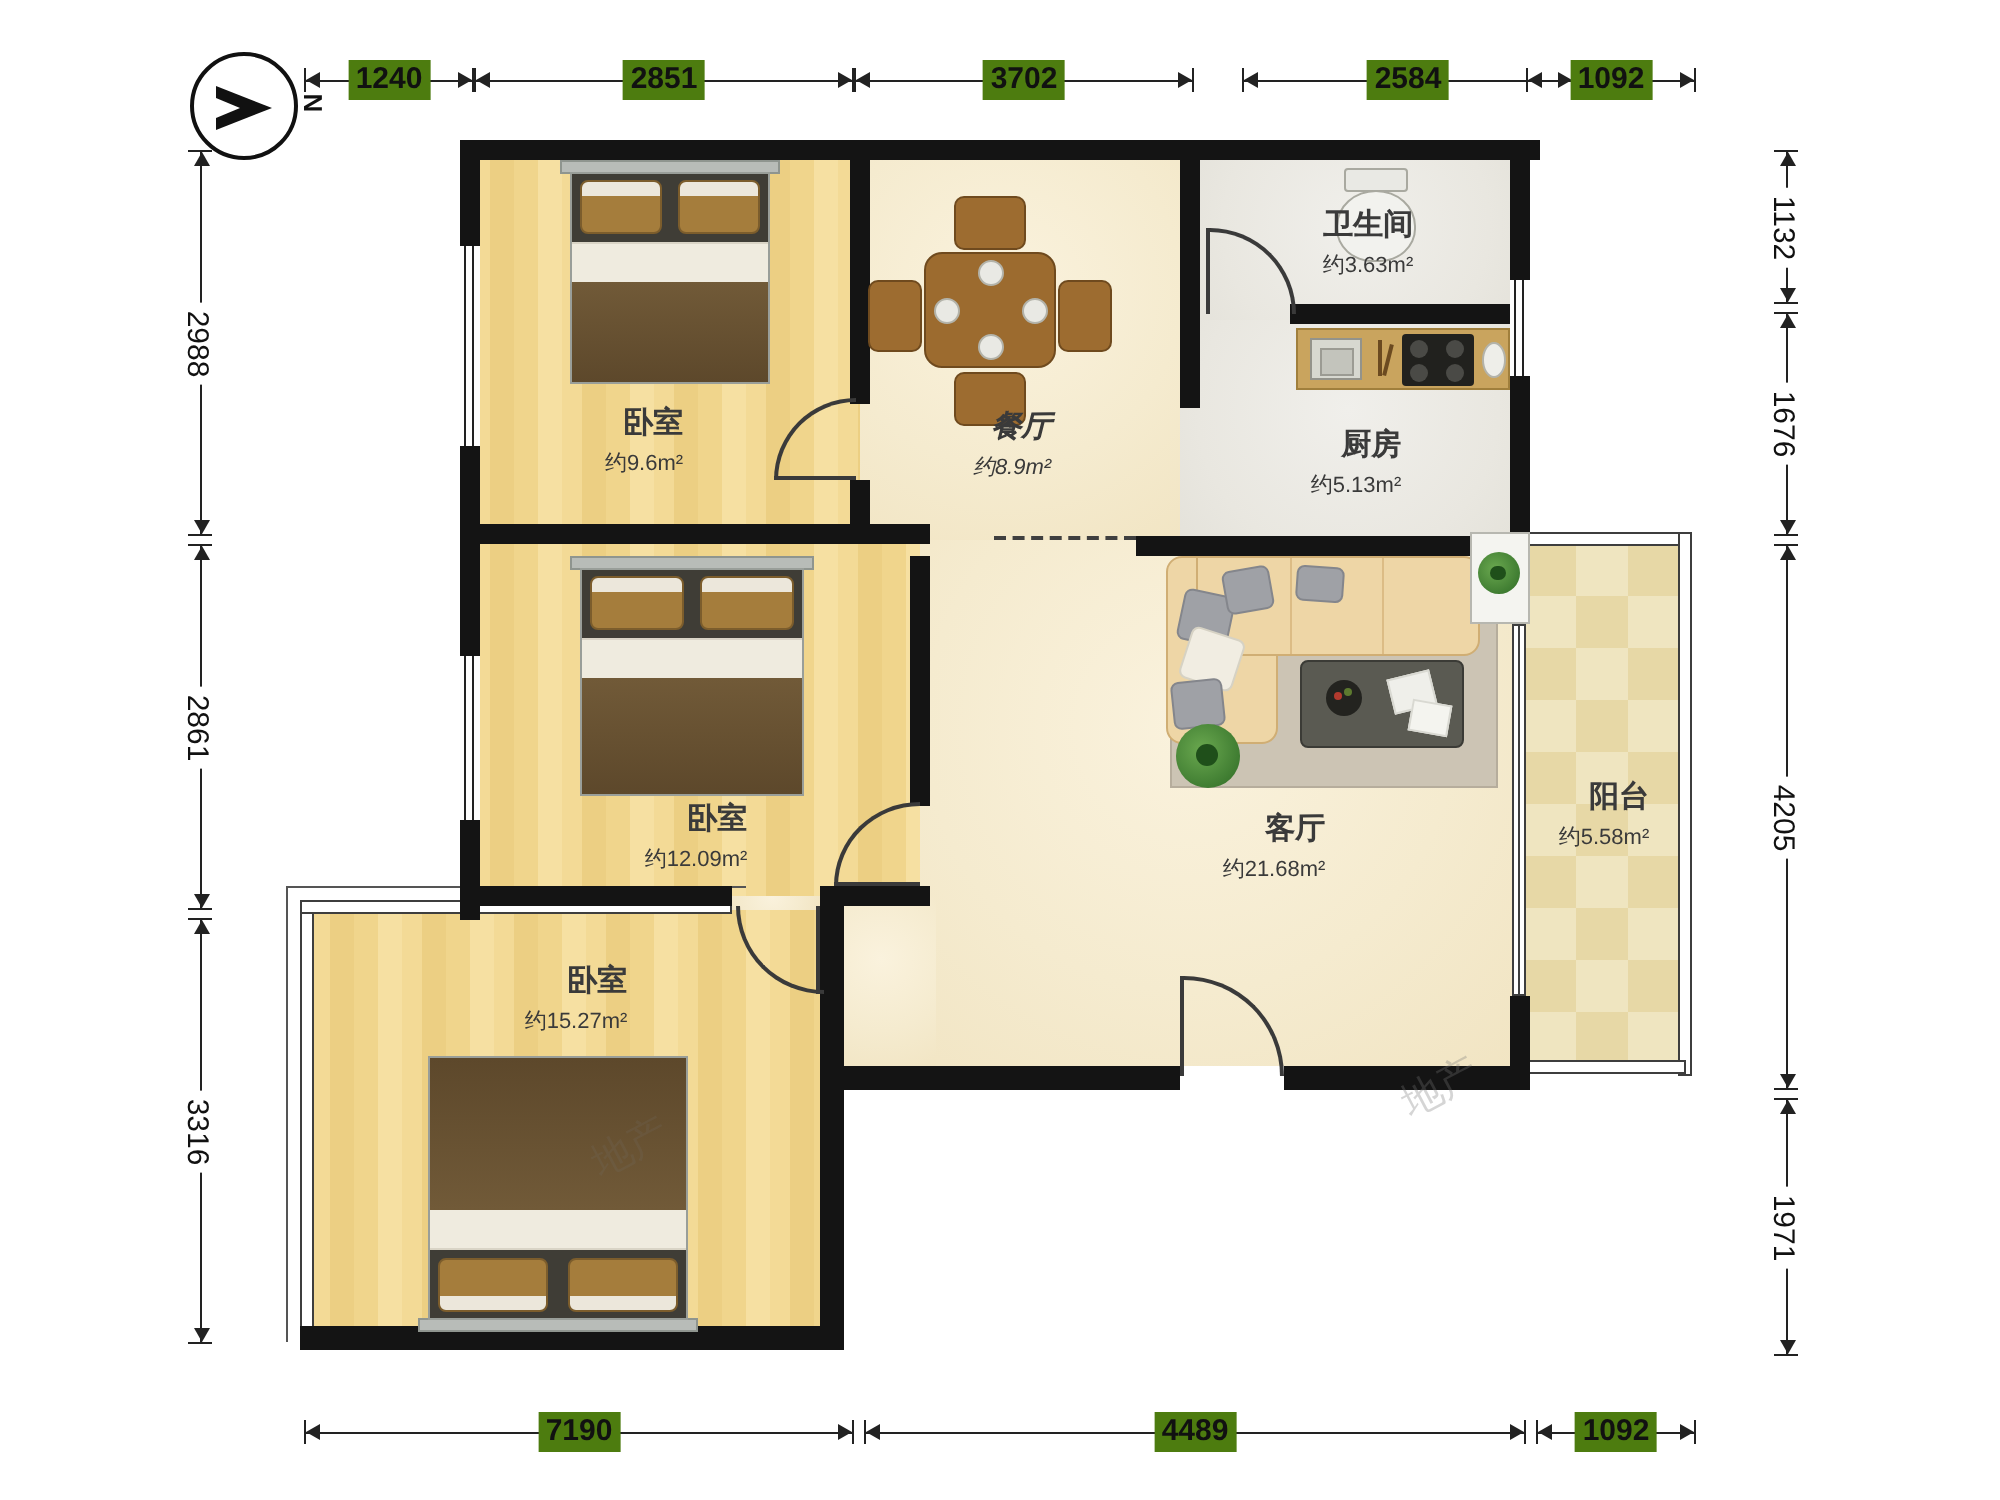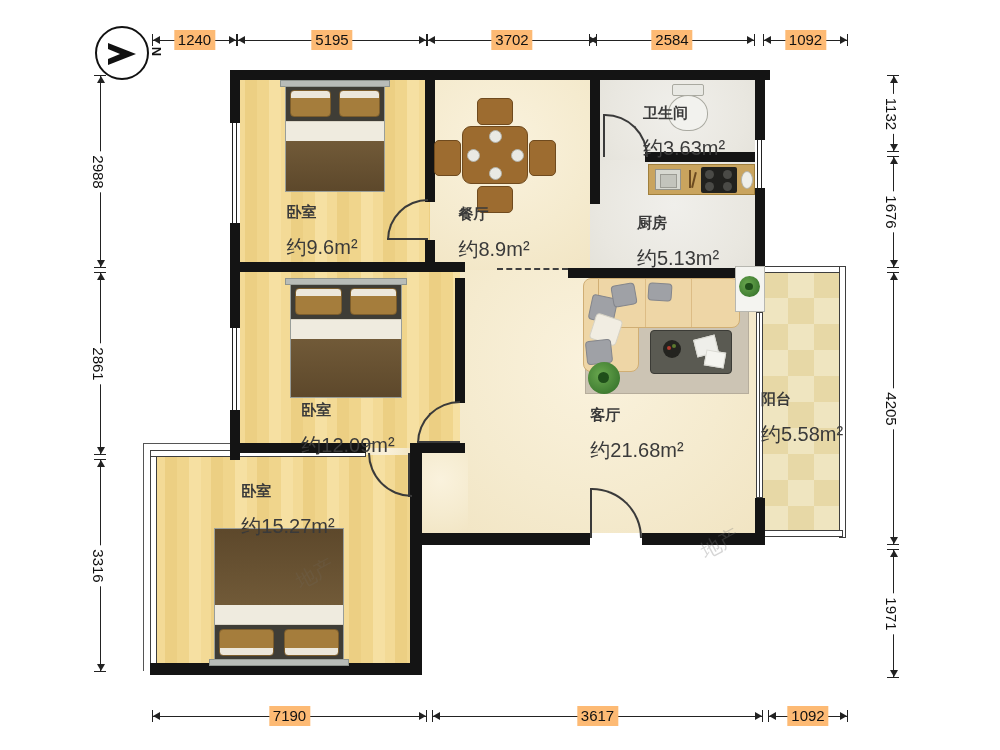--- a/index.html
+++ b/index.html
@@ -22,31 +22,31 @@
   .arc.tl{border-top:2px solid #3a3a3a;border-left:2px solid #3a3a3a;border-top-left-radius:100%;}
   .arc.tr{border-top:2px solid #3a3a3a;border-right:2px solid #3a3a3a;border-top-right-radius:100%;}
   .arc.bl{border-bottom:2px solid #3a3a3a;border-left:2px solid #3a3a3a;border-bottom-left-radius:100%;}
   .leaf{background:#3a3a3a;}
   
   .dimh{position:absolute;height:0;border-bottom:1px solid #222;}
   .dimh::before,.dimh::after{content:"";position:absolute;top:-6px;width:1px;height:12px;background:#222;}
   .dimh::before{left:0;}.dimh::after{right:0;}
   .dimh .al{position:absolute;left:1px;top:-4px;width:0;height:0;border:4px solid transparent;border-left:0;border-right:7px solid #222;}
   .dimh .ar{position:absolute;right:1px;top:-4px;width:0;height:0;border:4px solid transparent;border-right:0;border-left:7px solid #222;}
-  .dimh .lbl{position:absolute;left:50%;top:-10px;transform:translateX(-50%);background:#fdba74;padding:0 4px;font-size:15px;line-height:20px;color:#111;white-space:nowrap;}
+  .dimh .lbl{position:absolute;left:50%;top:-10px;transform:translateX(-50%);background:#4d7c0f;padding:0 4px;font-size:15px;line-height:20px;color:#111;white-space:nowrap;font-weight:bold;}
   .dimv{position:absolute;width:0;border-right:1px solid #222;}
   .dimv::before,.dimv::after{content:"";position:absolute;left:-6px;width:12px;height:1px;background:#222;}
   .dimv::before{top:0;}.dimv::after{bottom:0;}
   .dimv .au{position:absolute;top:1px;left:-3px;width:0;height:0;border:4px solid transparent;border-top:0;border-bottom:7px solid #222;}
   .dimv .ad{position:absolute;bottom:1px;left:-3px;width:0;height:0;border:4px solid transparent;border-bottom:0;border-top:7px solid #222;}
   .dimv .lbl{position:absolute;top:50%;left:-10px;transform:translateY(-50%);background:#fff;padding:4px 0;font-size:15px;color:#111;writing-mode:vertical-rl;white-space:nowrap;}
   
-  .rlabel{position:absolute;transform:translateX(-50%);text-align:left;color:#3a3a3a;white-space:nowrap;}
+  .rlabel{position:absolute;transform:translateX(-50%);text-align:right;color:#3a3a3a;white-space:nowrap;}
   .rname{font-size:15px;font-weight:700;line-height:21px;}
-  .rarea{font-size:20px;font-weight:500;line-height:21px;margin-top:15px;}
+  .rarea{font-size:11px;font-weight:500;line-height:21px;}
   
   .bed{position:absolute;}
   .bed .bhead{position:absolute;left:-3px;right:-3px;top:0;height:7px;background:#b8bcb8;border:1px solid #8f958f;box-sizing:border-box;}
   .bed .bbody{position:absolute;left:2px;right:2px;top:6px;bottom:0;background:#c6c9c4;border:1px solid #999e99;box-sizing:border-box;display:flex;flex-direction:column;}
   .bed .bpz{height:34px;background:#3f3d36;display:flex;justify-content:space-between;padding:3px 4px 0 4px;box-sizing:border-box;}
   .bed .bpillow{width:46%;height:27px;border-radius:4px;background:linear-gradient(#ece7db 0 7px,#a57d3c 7px);border:1px solid #7c5d2c;box-sizing:border-box;}
   .bed .bsheet{height:19px;background:#efebdf;border-top:1px solid #d9d4c6;}
   .bed .bduvet{flex:1;background:linear-gradient(#715a38,#5d482b);}
   .flip{transform:rotate(180deg);}
   .chair{position:absolute;background:#9d6c30;border:1px solid #6f4a1e;border-radius:5px;box-sizing:border-box;}
@@ -210,21 +210,21 @@
     </div>
   <div class="abs" style="left:735px;top:266px;width:30px;height:46px;background:#f4f4f0;border:1px solid #b7b7b0;box-sizing:border-box;"></div>
   <div class="plant" style="left:739px;top:276px;width:21px;height:21px;">
       <i></i>
     </div>
 
   <div class="rlabel" style="left:322px;top:201px;">
     <div class="rname">卧室</div>
     <div class="rarea">约9.6m²</div>
   </div>
-  <div class="rlabel" style="left:494px;top:203px;">
+  <div class="rlabel" style="left:506px;top:203px;font-style:italic;">
     <div class="rname">餐厅</div>
     <div class="rarea">约8.9m²</div>
   </div>
   <div class="rlabel" style="left:684px;top:102px;">
     <div class="rname">卫生间</div>
     <div class="rarea">约3.63m²</div>
   </div>
   <div class="rlabel" style="left:678px;top:212px;">
     <div class="rname">厨房</div>
     <div class="rarea">约5.13m²</div>
@@ -250,28 +250,28 @@
   <div class="abs" style="left:295px;top:560px;font-size:20px;color:#777;opacity:.15;transform:rotate(-28deg);">地产</div>
 
   <div class="dimh" style="left:152px;top:40px;width:85px;">
       <b class="al"></b>
       <b class="ar"></b>
       <span class="lbl">1240</span>
     </div>
   <div class="dimh" style="left:237px;top:40px;width:190px;">
       <b class="al"></b>
       <b class="ar"></b>
-      <span class="lbl">5195</span>
+      <span class="lbl">2851</span>
     </div>
   <div class="dimh" style="left:427px;top:40px;width:170px;">
       <b class="al"></b>
       <b class="ar"></b>
       <span class="lbl">3702</span>
     </div>
-  <div class="dimh" style="left:589px;top:40px;width:166px;">
+  <div class="dimh" style="left:621px;top:40px;width:166px;">
       <b class="al"></b>
       <b class="ar"></b>
       <span class="lbl">2584</span>
     </div>
   <div class="dimh" style="left:763px;top:40px;width:85px;">
       <b class="al"></b>
       <b class="ar"></b>
       <span class="lbl">1092</span>
     </div>
 
@@ -313,21 +313,21 @@
     </div>
 
   <div class="dimh" style="left:152px;top:716px;width:275px;">
       <b class="al"></b>
       <b class="ar"></b>
       <span class="lbl">7190</span>
     </div>
   <div class="dimh" style="left:432px;top:716px;width:331px;">
       <b class="al"></b>
       <b class="ar"></b>
-      <span class="lbl">3617</span>
+      <span class="lbl">4489</span>
     </div>
   <div class="dimh" style="left:768px;top:716px;width:80px;">
       <b class="al"></b>
       <b class="ar"></b>
       <span class="lbl">1092</span>
     </div>
 
 </div>
 
 </body></html>

